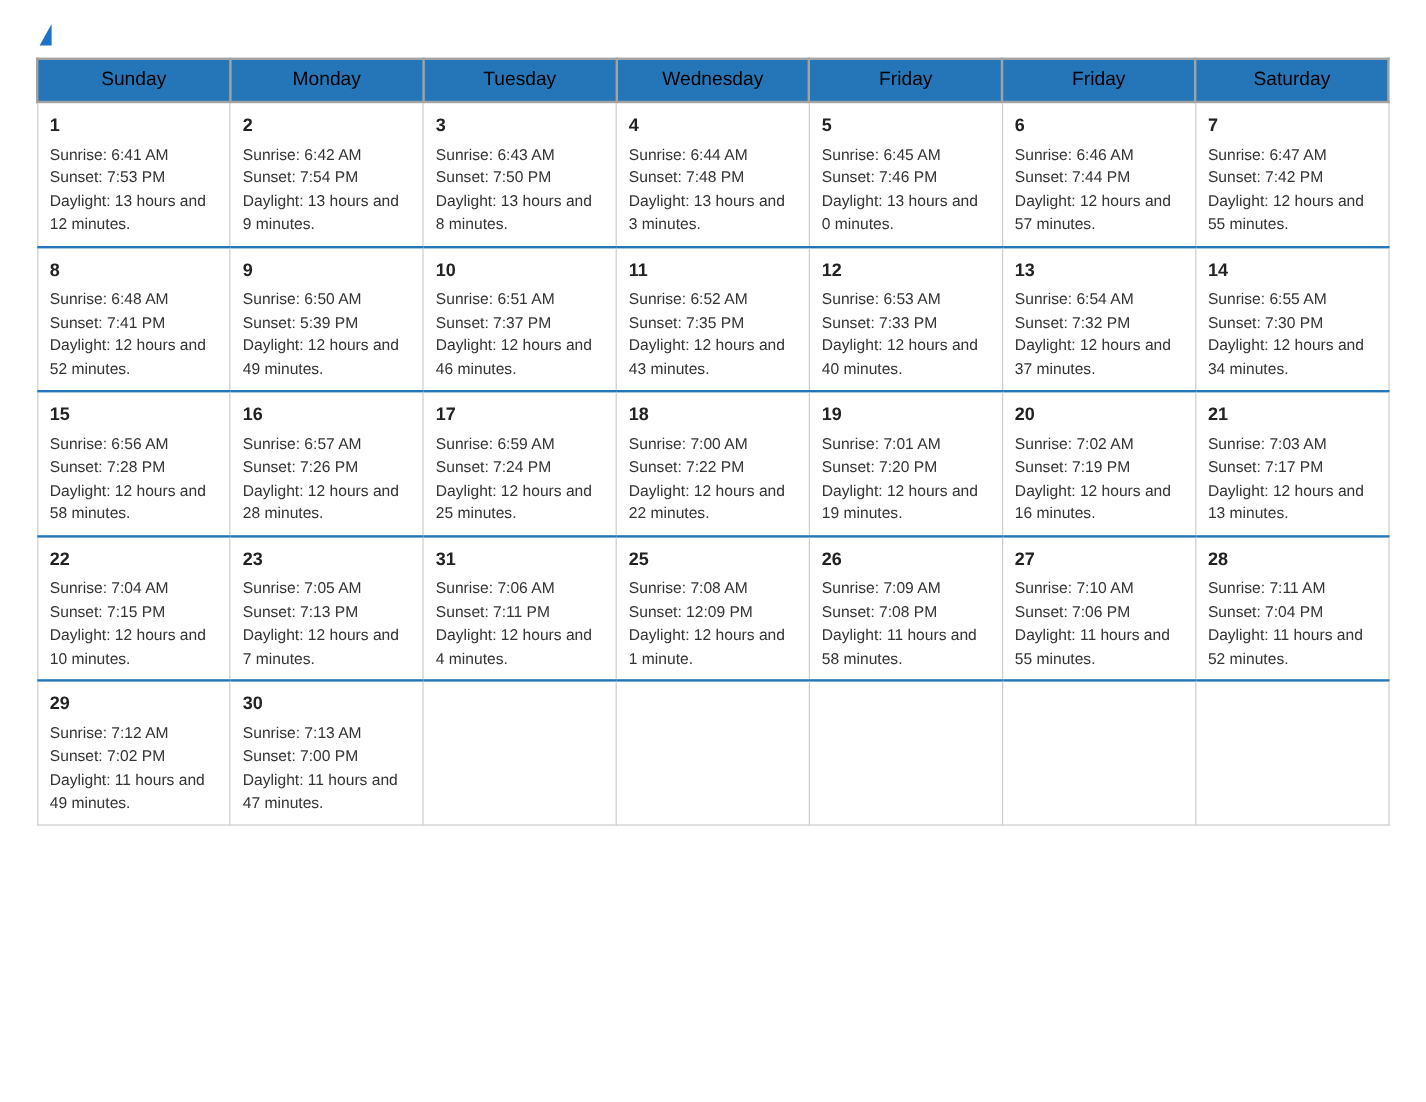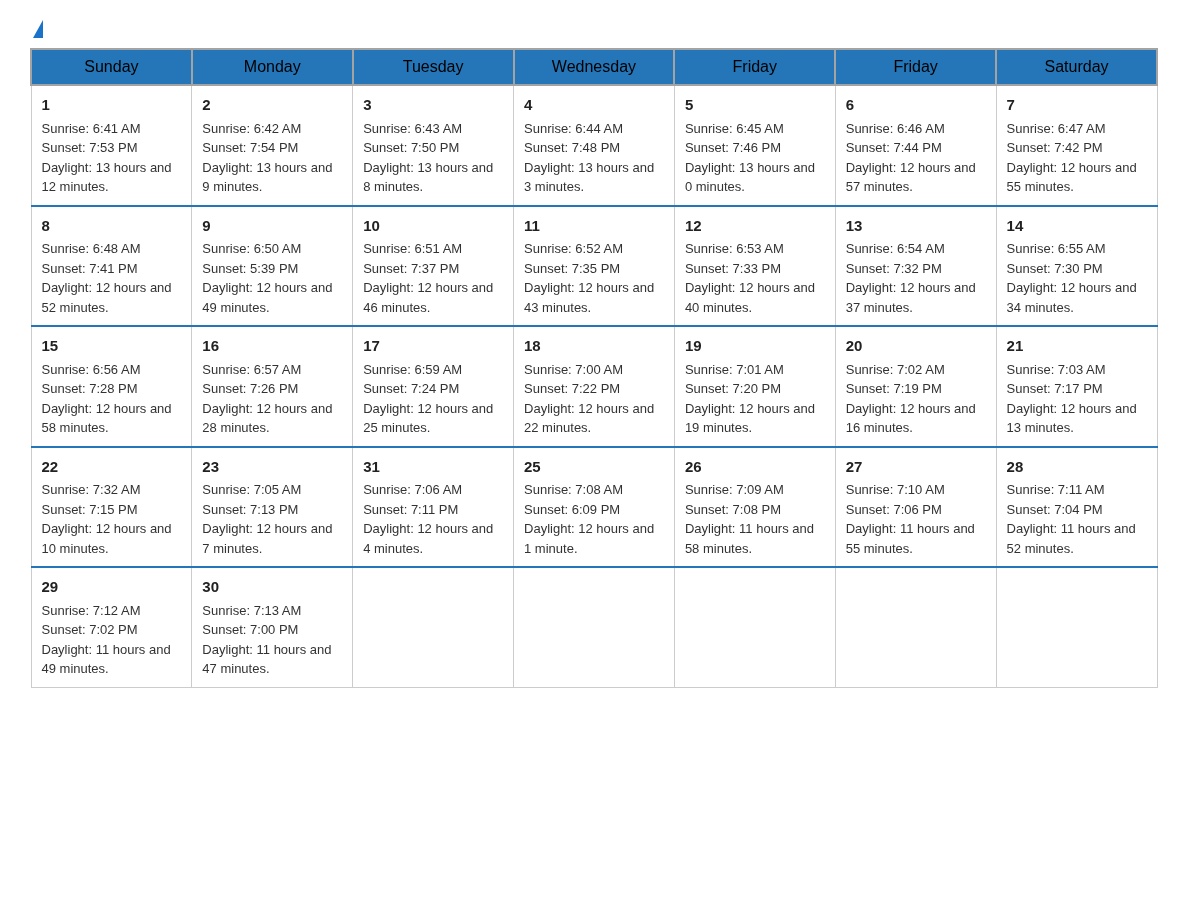--- a/index.html
+++ b/index.html
@@ -153,24 +153,24 @@
       <tr class="week-row">
         <td><span class="day-number">15</span><span class="day-info">Sunrise: 6:56 AM</span><br><span class="day-info">Sunset: 7:28 PM</span><br><span class="day-info">Daylight: 12 hours and 58 minutes.</span></td>
         <td><span class="day-number">16</span><span class="day-info">Sunrise: 6:57 AM</span><br><span class="day-info">Sunset: 7:26 PM</span><br><span class="day-info">Daylight: 12 hours and 28 minutes.</span></td>
         <td><span class="day-number">17</span><span class="day-info">Sunrise: 6:59 AM</span><br><span class="day-info">Sunset: 7:24 PM</span><br><span class="day-info">Daylight: 12 hours and 25 minutes.</span></td>
         <td><span class="day-number">18</span><span class="day-info">Sunrise: 7:00 AM</span><br><span class="day-info">Sunset: 7:22 PM</span><br><span class="day-info">Daylight: 12 hours and 22 minutes.</span></td>
         <td><span class="day-number">19</span><span class="day-info">Sunrise: 7:01 AM</span><br><span class="day-info">Sunset: 7:20 PM</span><br><span class="day-info">Daylight: 12 hours and 19 minutes.</span></td>
         <td><span class="day-number">20</span><span class="day-info">Sunrise: 7:02 AM</span><br><span class="day-info">Sunset: 7:19 PM</span><br><span class="day-info">Daylight: 12 hours and 16 minutes.</span></td>
         <td><span class="day-number">21</span><span class="day-info">Sunrise: 7:03 AM</span><br><span class="day-info">Sunset: 7:17 PM</span><br><span class="day-info">Daylight: 12 hours and 13 minutes.</span></td>
       </tr>
       <tr class="week-row">
-        <td><span class="day-number">22</span><span class="day-info">Sunrise: 7:32 AM</span><br><span class="day-info">Sunset: 7:15 PM</span><br><span class="day-info">Daylight: 12 hours and 10 minutes.</span></td>
+        <td><span class="day-number">22</span><span class="day-info">Sunrise: 7:04 AM</span><br><span class="day-info">Sunset: 7:15 PM</span><br><span class="day-info">Daylight: 12 hours and 10 minutes.</span></td>
         <td><span class="day-number">23</span><span class="day-info">Sunrise: 7:05 AM</span><br><span class="day-info">Sunset: 7:13 PM</span><br><span class="day-info">Daylight: 12 hours and 7 minutes.</span></td>
         <td><span class="day-number">31</span><span class="day-info">Sunrise: 7:06 AM</span><br><span class="day-info">Sunset: 7:11 PM</span><br><span class="day-info">Daylight: 12 hours and 4 minutes.</span></td>
-        <td><span class="day-number">25</span><span class="day-info">Sunrise: 7:08 AM</span><br><span class="day-info">Sunset: 6:09 PM</span><br><span class="day-info">Daylight: 12 hours and 1 minute.</span></td>
+        <td><span class="day-number">25</span><span class="day-info">Sunrise: 7:08 AM</span><br><span class="day-info">Sunset: 12:09 PM</span><br><span class="day-info">Daylight: 12 hours and 1 minute.</span></td>
         <td><span class="day-number">26</span><span class="day-info">Sunrise: 7:09 AM</span><br><span class="day-info">Sunset: 7:08 PM</span><br><span class="day-info">Daylight: 11 hours and 58 minutes.</span></td>
         <td><span class="day-number">27</span><span class="day-info">Sunrise: 7:10 AM</span><br><span class="day-info">Sunset: 7:06 PM</span><br><span class="day-info">Daylight: 11 hours and 55 minutes.</span></td>
         <td><span class="day-number">28</span><span class="day-info">Sunrise: 7:11 AM</span><br><span class="day-info">Sunset: 7:04 PM</span><br><span class="day-info">Daylight: 11 hours and 52 minutes.</span></td>
       </tr>
       <tr class="week-row">
         <td><span class="day-number">29</span><span class="day-info">Sunrise: 7:12 AM</span><br><span class="day-info">Sunset: 7:02 PM</span><br><span class="day-info">Daylight: 11 hours and 49 minutes.</span></td>
         <td><span class="day-number">30</span><span class="day-info">Sunrise: 7:13 AM</span><br><span class="day-info">Sunset: 7:00 PM</span><br><span class="day-info">Daylight: 11 hours and 47 minutes.</span></td>
         <td class="empty-cell"></td>
         <td class="empty-cell"></td>
         <td class="empty-cell"></td>

